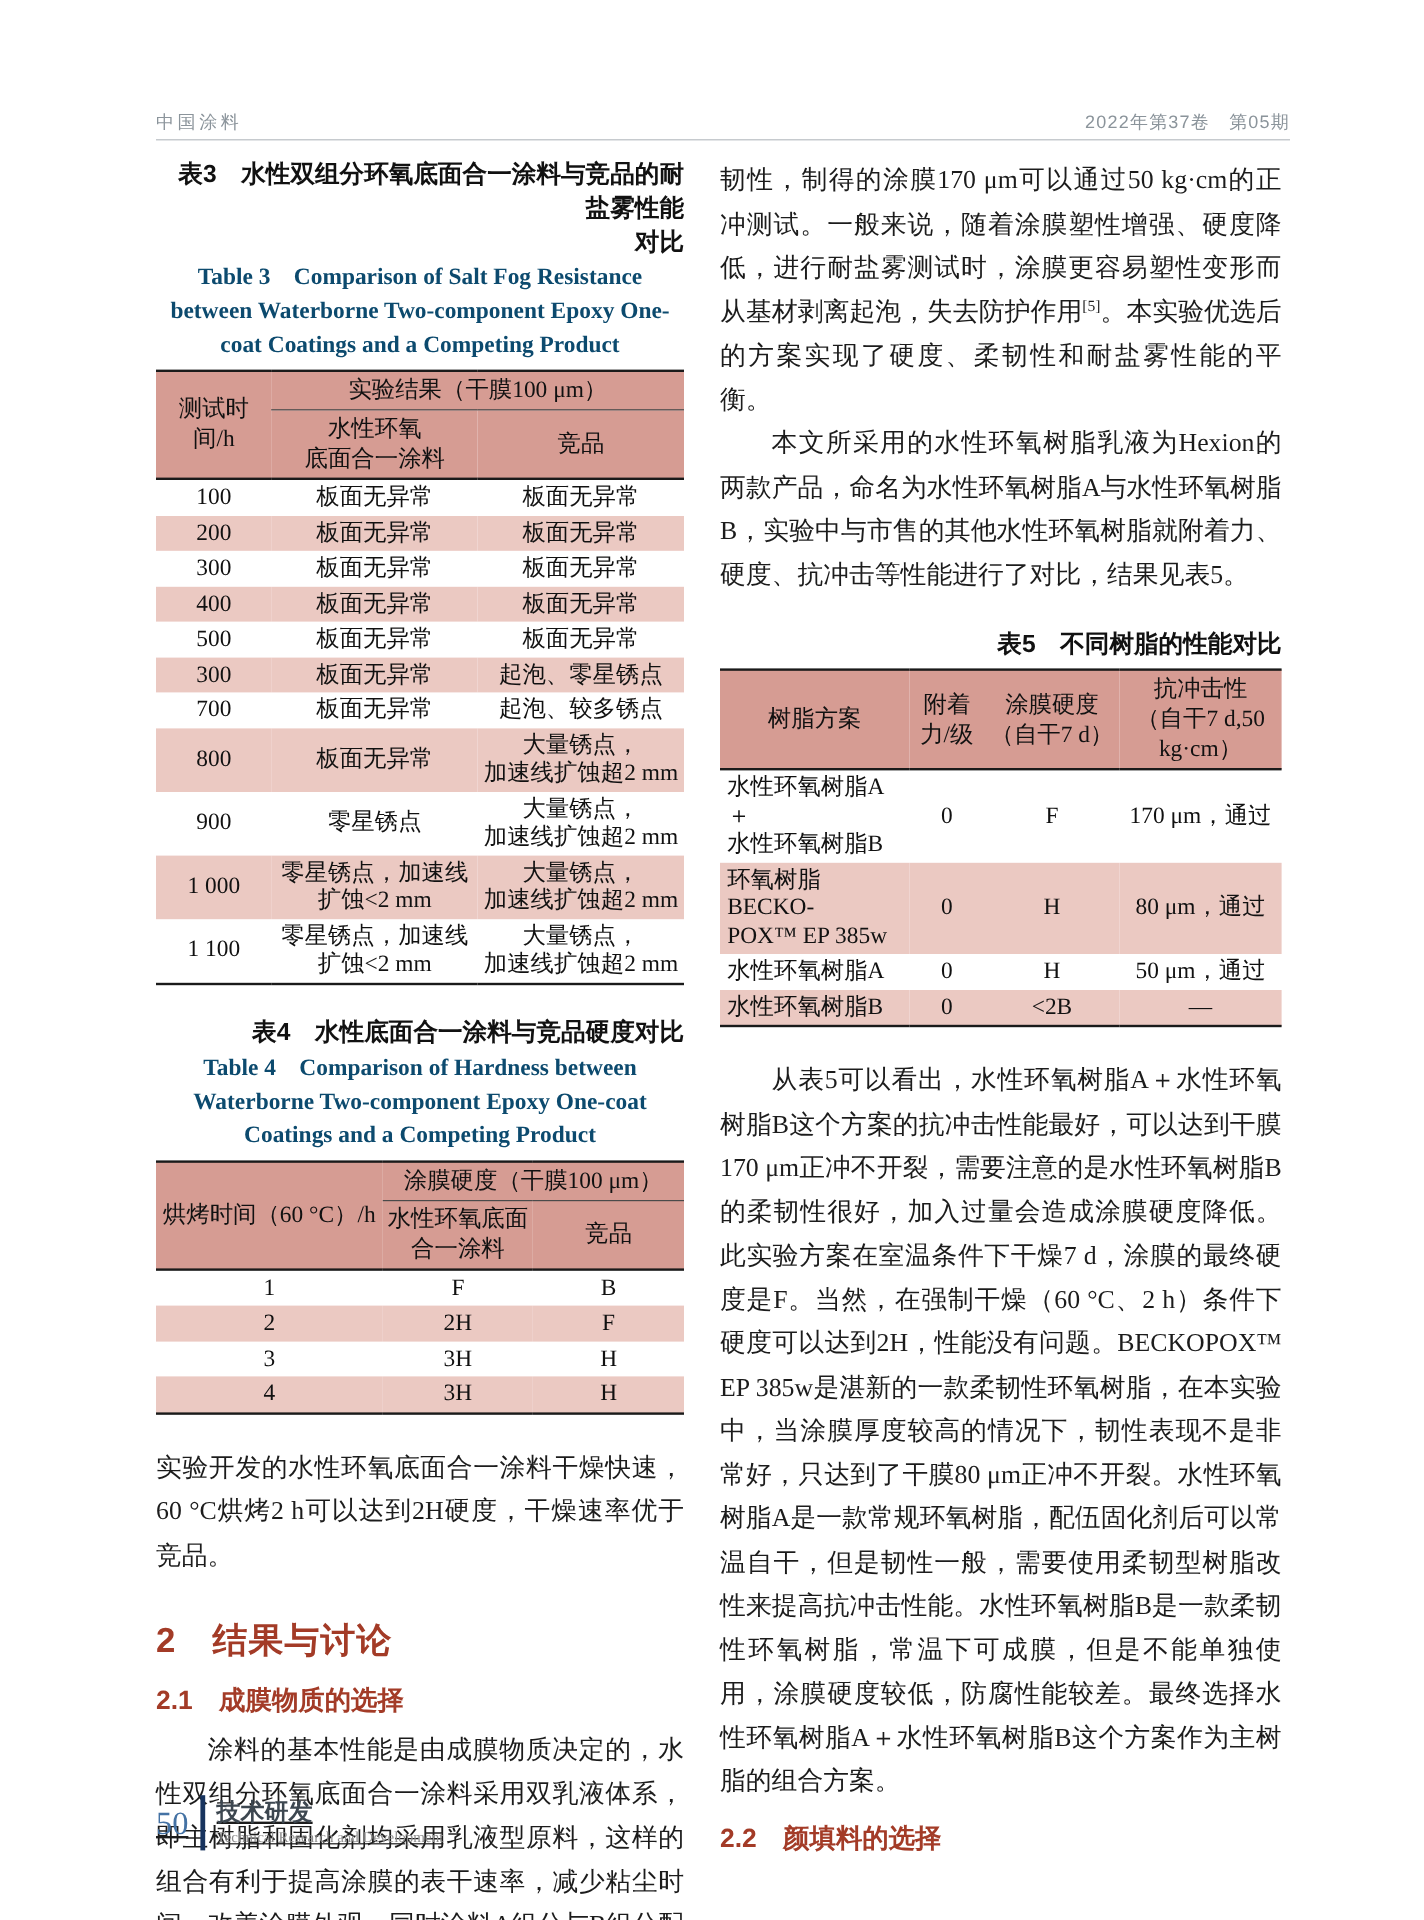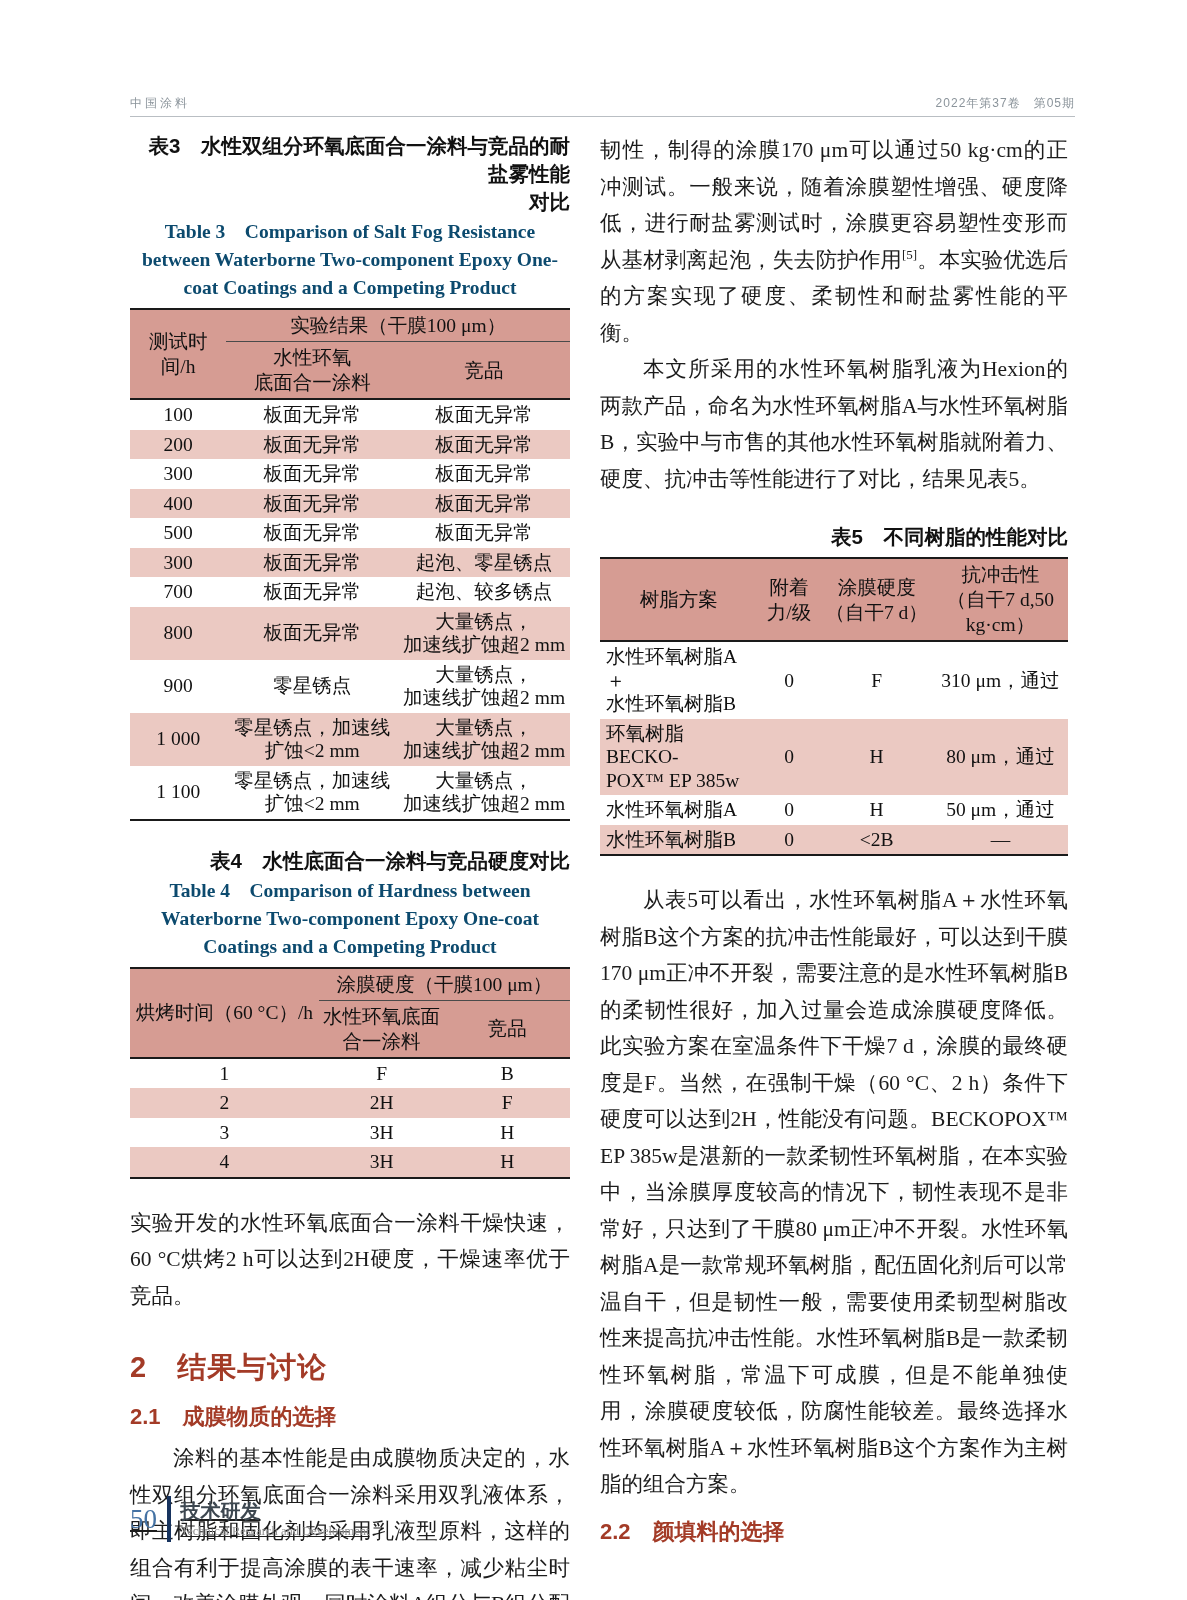--- a/index.html
+++ b/index.html
@@ -3,21 +3,21 @@
 <meta charset="utf-8">
 <style>
   html,body{margin:0;padding:0;background:#ffffff;}
   .page{position:relative;width:1187px;height:1600px;background:#fff;overflow:hidden;
         font-family:"Liberation Serif","DejaVu Serif",serif;color:#1c1c1c;}
   
   .pg-header{position:absolute;left:130px;right:112px;top:82px;height:30px;
              border-bottom:1.5px solid #b9bec3;display:flex;justify-content:space-between;
              align-items:flex-end;padding-bottom:4px;
              font-family:"Liberation Sans","DejaVu Sans",sans-serif;
-             font-size:12px;color:#8b949b;letter-spacing:3px;}
+             font-size:15px;color:#8b949b;letter-spacing:3px;}
   .pg-header .issue{letter-spacing:1px;}
   
   .col{position:absolute;top:132px;text-align:justify;}
   .col-left{left:130px;width:440px;}
   .col-right{left:600px;width:468px;}
   
   .cap{text-align:center;margin:0 0 6px 0;}
   .cap-cn{font-family:"Liberation Sans","DejaVu Sans",sans-serif;font-weight:bold;
           font-size:20.5px;line-height:28px;color:#111;white-space:pre-line;text-align:right;}
   .cap-en{font-family:"Liberation Serif","DejaVu Serif",serif;font-weight:bold;
@@ -224,21 +224,21 @@
 （自干7 d,50
 kg·cm）</th>
         </tr>
       </thead>
       <tbody>
           <tr>
             <td>水性环氧树脂A＋
 水性环氧树脂B</td>
             <td>0</td>
             <td>F</td>
-            <td>310 μm，通过</td>
+            <td>170 μm，通过</td>
           </tr>
           <tr>
             <td>环氧树脂BECKO-
 POX™  EP 385w</td>
             <td>0</td>
             <td>H</td>
             <td>80 μm，通过</td>
           </tr>
           <tr>
             <td>水性环氧树脂A</td>

